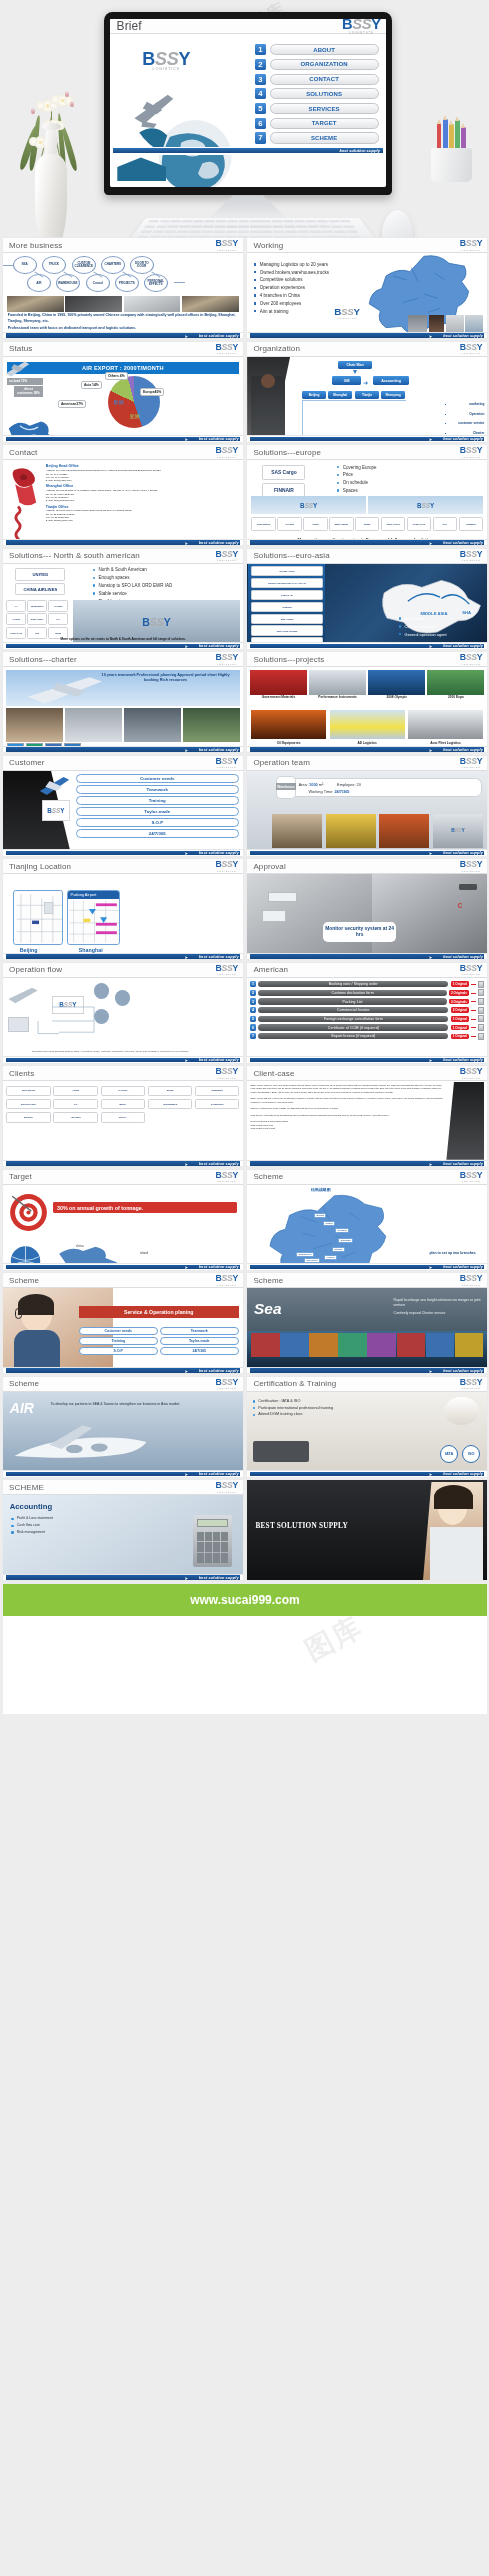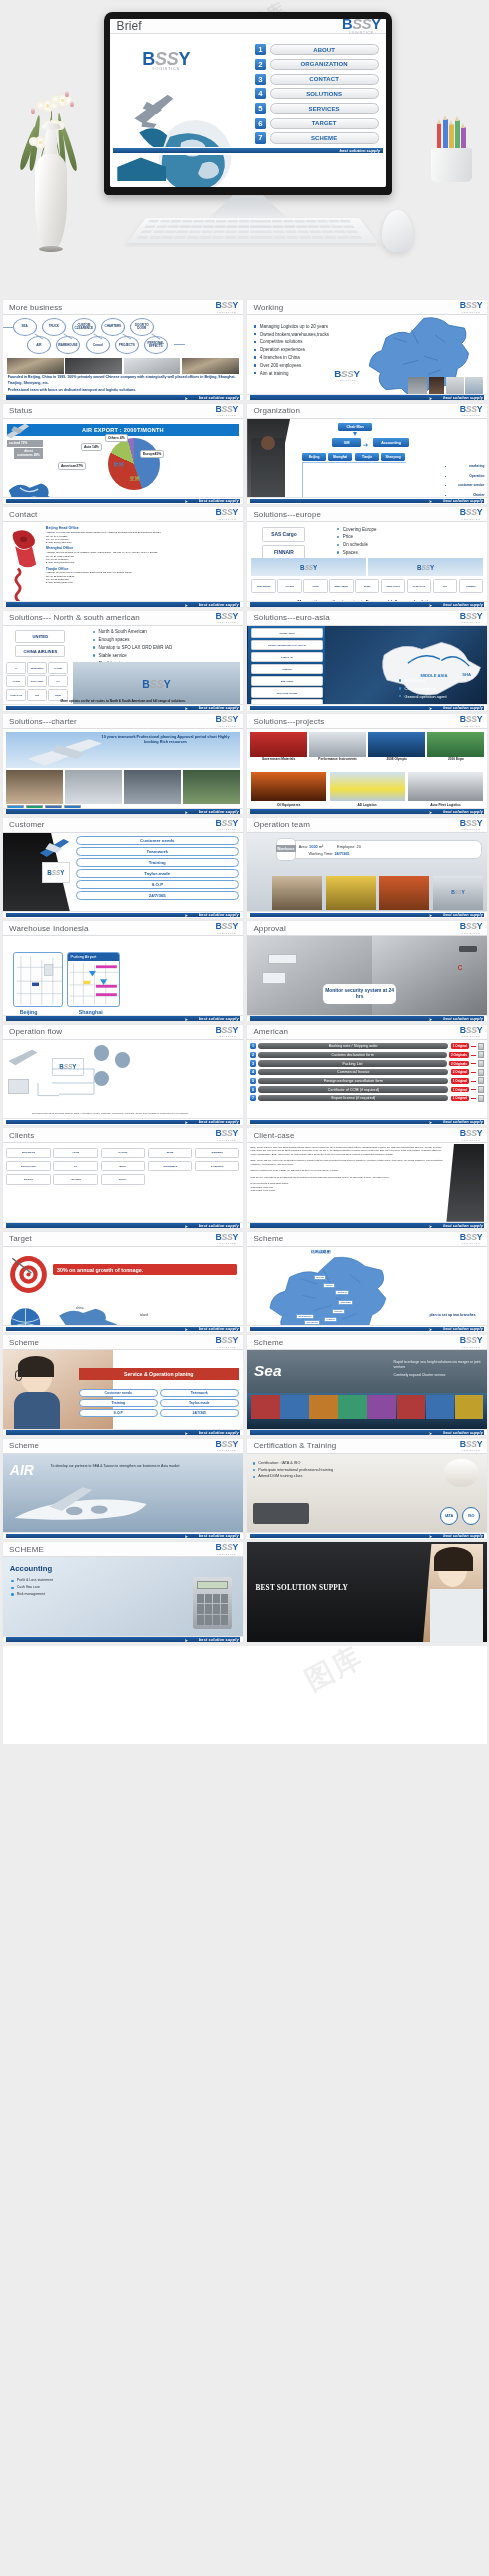--- a/index.html
+++ b/index.html
@@ -4,21 +4,21 @@
 <style>
   * { box-sizing: border-box; margin:0; padding:0; }
   body {
     width:490px; background:#ededed;
     font-family:"Liberation Sans", sans-serif;
     -webkit-font-smoothing:antialiased;
   }
   .page { width:490px; position:relative; background:#ededed; }
 
   
-  .hero { position:relative; height:300px; background:#ededed; overflow:hidden; }
+  .hero { position:relative; height:238px; background:#ededed; overflow:hidden; }
   .hero-vase {
     position:absolute; left:12.6px; top:84px; width:77px; height:175px;
   }
   .vase-body{
     position:absolute; left:22.4px; top:70px; width:32px; height:98px;
     background:linear-gradient(100deg,#fff 10%,#e6e4e0 55%,#cfcdc9 100%);
     border-radius:40% 40% 48% 48% / 18% 18% 52% 52%;
   }
   .vase-neck{
     position:absolute; left:32px; top:42px; width:12.6px; height:38px;
@@ -890,21 +890,21 @@
       </div>
       <div class="bss-footer">
           <div class="bar"></div>
           <div class="arw">➤</div>
           <div class="txt">best solution supply</div>
         </div>
     </div>
 
     <div class="slide">
       <div class="slide-head">
-          <div class="slide-title">Warehouse Indonesia</div>
+          <div class="slide-title">Tianjing Location</div>
         <div class="logo">
             <div class="lg">B<i>SS</i>Y</div>
             <div class="sub">LOGISTICS</div>
           </div>
         </div>
       <div class="slide-body">
         <div style="position:absolute; left:9.8px; top:15.4px; width:50px; height:55px; border:0.7px solid #6fa3d8; border-radius:2.8px; background:#fdfdfd; overflow:hidden;">
           <svg width="50" height="55" viewBox="0 0 72 78">
               <g stroke="#b9c2cb" fill="none" stroke-width=".8">
             <path d="M10 4 V74 M24 4 V74 M40 10 V74 M56 6 V74 M4 20 H70 M4 40 H70 M4 58 H70"></path>
@@ -1369,18 +1369,19 @@
           <div style="position:absolute; left:11.2px; top:2.8px; width:39px; height:24px; border-radius:50% 50% 0 0; background:#2b2118;"></div>
           <div style="position:absolute; left:7px; top:45px; width:53px; height:53px; background:#e9ecef;"></div>
         </div>
         <div style="position:absolute; left:8.4px; top:41px; font-size:7.3px; font-weight:700; color:#fff; font-family:'Liberation Serif', serif; letter-spacing:0.2px;">BEST SOLUTION SUPPLY</div>
       </div>
     </div>
 
   </div>
 
   <div class="footer-banner">
+    <div class="fb2">www.sucai999.com</div>
   </div>
   <div class="tail">
     <div class="wm" style="left:301px; top:4.2px; font-size:28px;">图库</div>
   </div>
 </div>
 
 
 </body></html>

